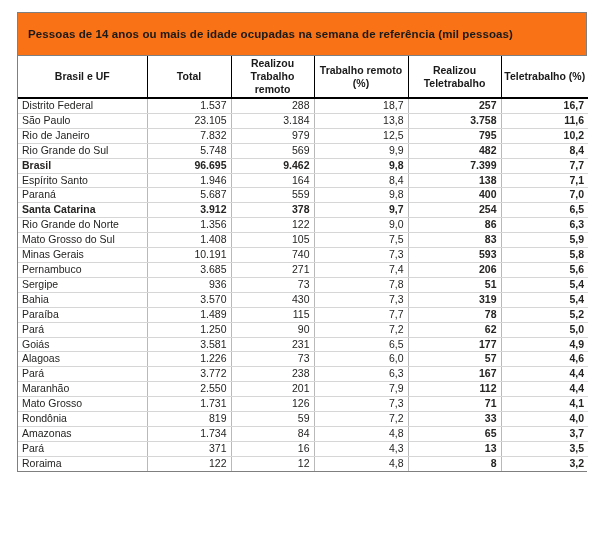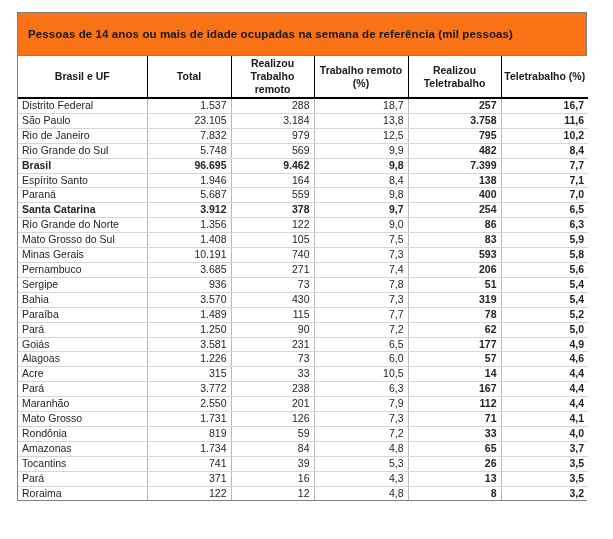--- a/index.html
+++ b/index.html
@@ -235,28 +235,20 @@
         </tr>
         <tr>
           <td class="c-name">Alagoas</td>
           <td class="c-num">1.226</td>
           <td class="c-num">73</td>
           <td class="c-num">6,0</td>
           <td class="c-num bold-col">57</td>
           <td class="c-num bold-col">4,6</td>
         </tr>
         <tr>
-          <td class="c-name">Acre</td>
-          <td class="c-num">315</td>
-          <td class="c-num">33</td>
-          <td class="c-num">10,5</td>
-          <td class="c-num bold-col">14</td>
-          <td class="c-num bold-col">4,4</td>
-        </tr>
-        <tr>
           <td class="c-name">Pará</td>
           <td class="c-num">3.772</td>
           <td class="c-num">238</td>
           <td class="c-num">6,3</td>
           <td class="c-num bold-col">167</td>
           <td class="c-num bold-col">4,4</td>
         </tr>
         <tr>
           <td class="c-name">Maranhão</td>
           <td class="c-num">2.550</td>
@@ -283,28 +275,20 @@
         </tr>
         <tr>
           <td class="c-name">Amazonas</td>
           <td class="c-num">1.734</td>
           <td class="c-num">84</td>
           <td class="c-num">4,8</td>
           <td class="c-num bold-col">65</td>
           <td class="c-num bold-col">3,7</td>
         </tr>
         <tr>
-          <td class="c-name">Tocantins</td>
-          <td class="c-num">741</td>
-          <td class="c-num">39</td>
-          <td class="c-num">5,3</td>
-          <td class="c-num bold-col">26</td>
-          <td class="c-num bold-col">3,5</td>
-        </tr>
-        <tr>
           <td class="c-name">Pará</td>
           <td class="c-num">371</td>
           <td class="c-num">16</td>
           <td class="c-num">4,3</td>
           <td class="c-num bold-col">13</td>
           <td class="c-num bold-col">3,5</td>
         </tr>
         <tr>
           <td class="c-name">Roraima</td>
           <td class="c-num">122</td>

